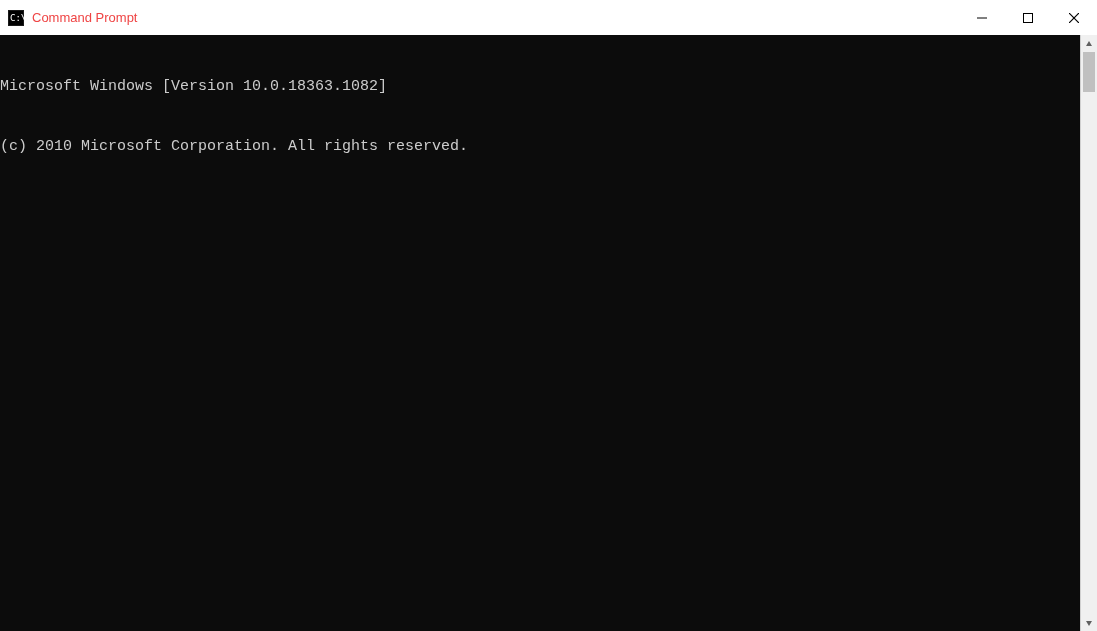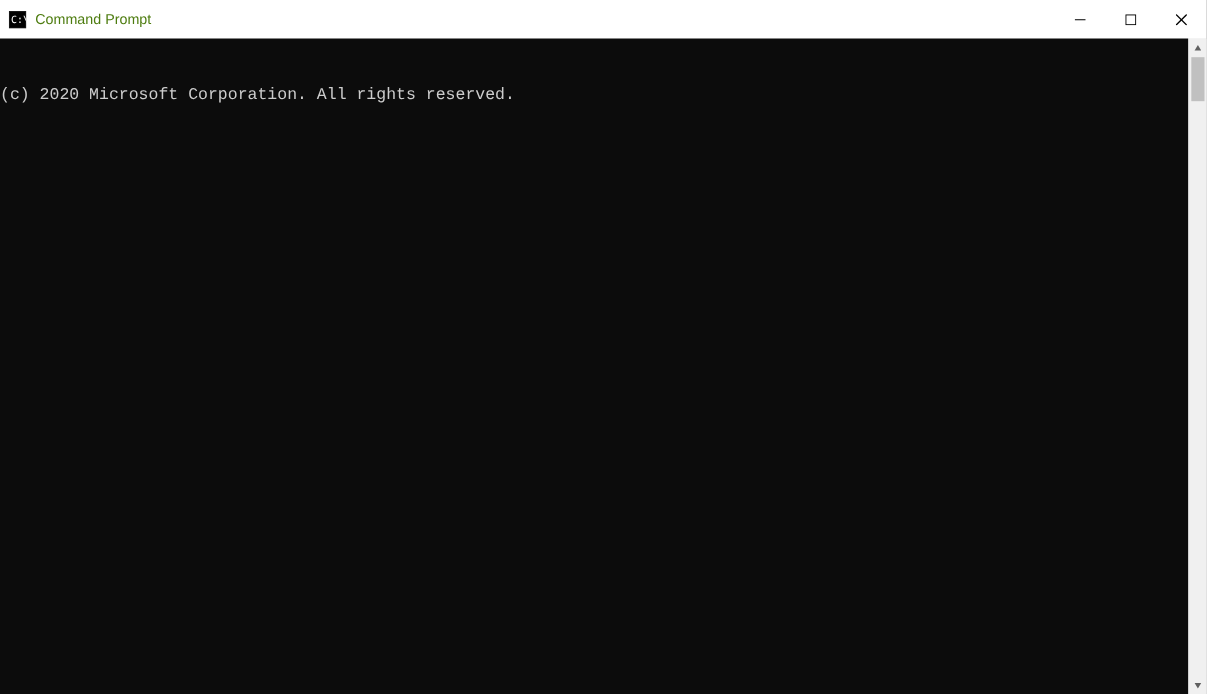--- a/index.html
+++ b/index.html
@@ -35,21 +35,21 @@
       display: inline-flex;
       align-items: center;
       justify-content: center;
     }
     .app-icon svg {
       width: 16px;
       height: 16px;
     }
     .title-text {
       font-size: 13px;
-      color: #4d7c0f;
+      color: #ef4444;
     }
     .window-controls {
       display: flex;
       height: 100%;
     }
     .win-btn {
       width: 46px;
       height: 100%;
       display: flex;
       align-items: center;
@@ -148,21 +148,22 @@
       <svg viewBox="0 0 10 10">
         <line x1="0" y1="0" x2="10" y2="10" stroke="#000" stroke-width="1.2"></line>
         <line x1="10" y1="0" x2="0" y2="10" stroke="#000" stroke-width="1.2"></line>
       </svg>
     </button>
   </div>
 </div>
 
 <div class="content-wrap">
   <div class="terminal">
-    <div class="terminal-line">(c) 2020 Microsoft Corporation. All rights reserved.</div>
+    <div class="terminal-line">Microsoft Windows [Version 10.0.18363.1082]</div>
+    <div class="terminal-line">(c) 2010 Microsoft Corporation. All rights reserved.</div>
   </div>
   <div class="scrollbar">
     <div class="scroll-arrow">
       <svg viewBox="0 0 8 8">
           <polygon points="4,1 7,6 1,6"></polygon>
         </svg>
     </div>
     <div class="scroll-track">
       <div class="scroll-thumb"></div>
     </div>

